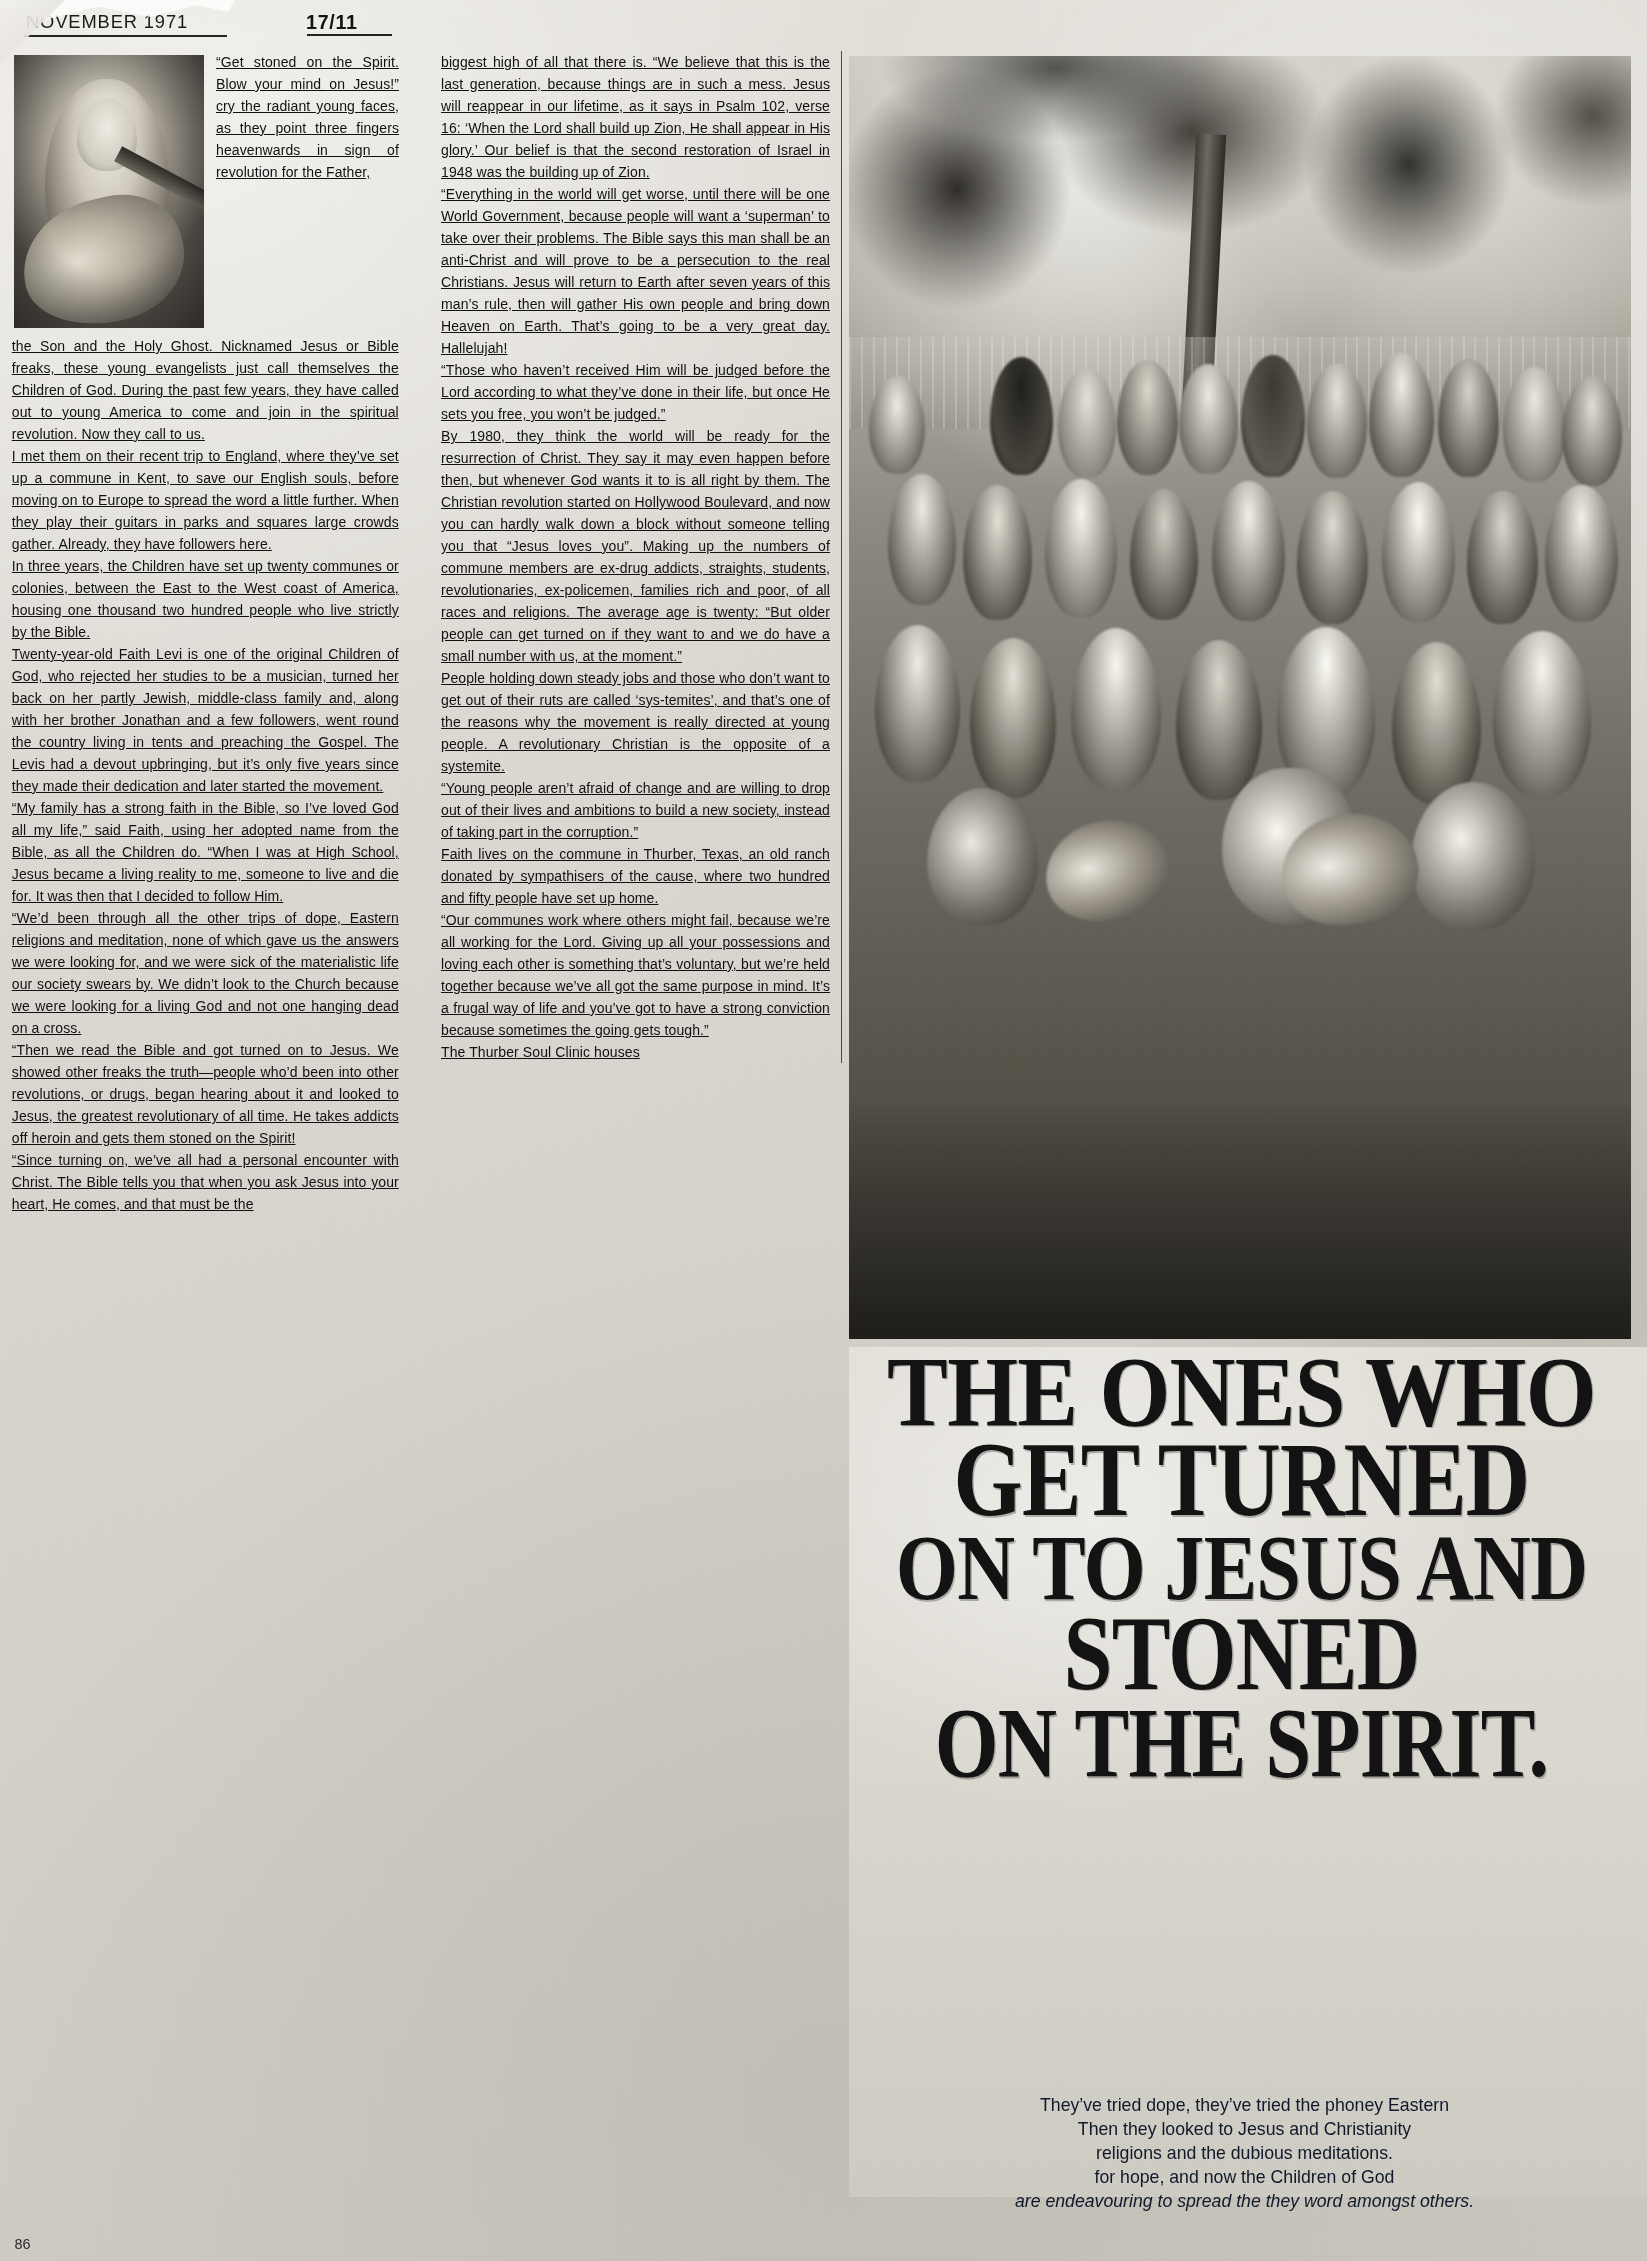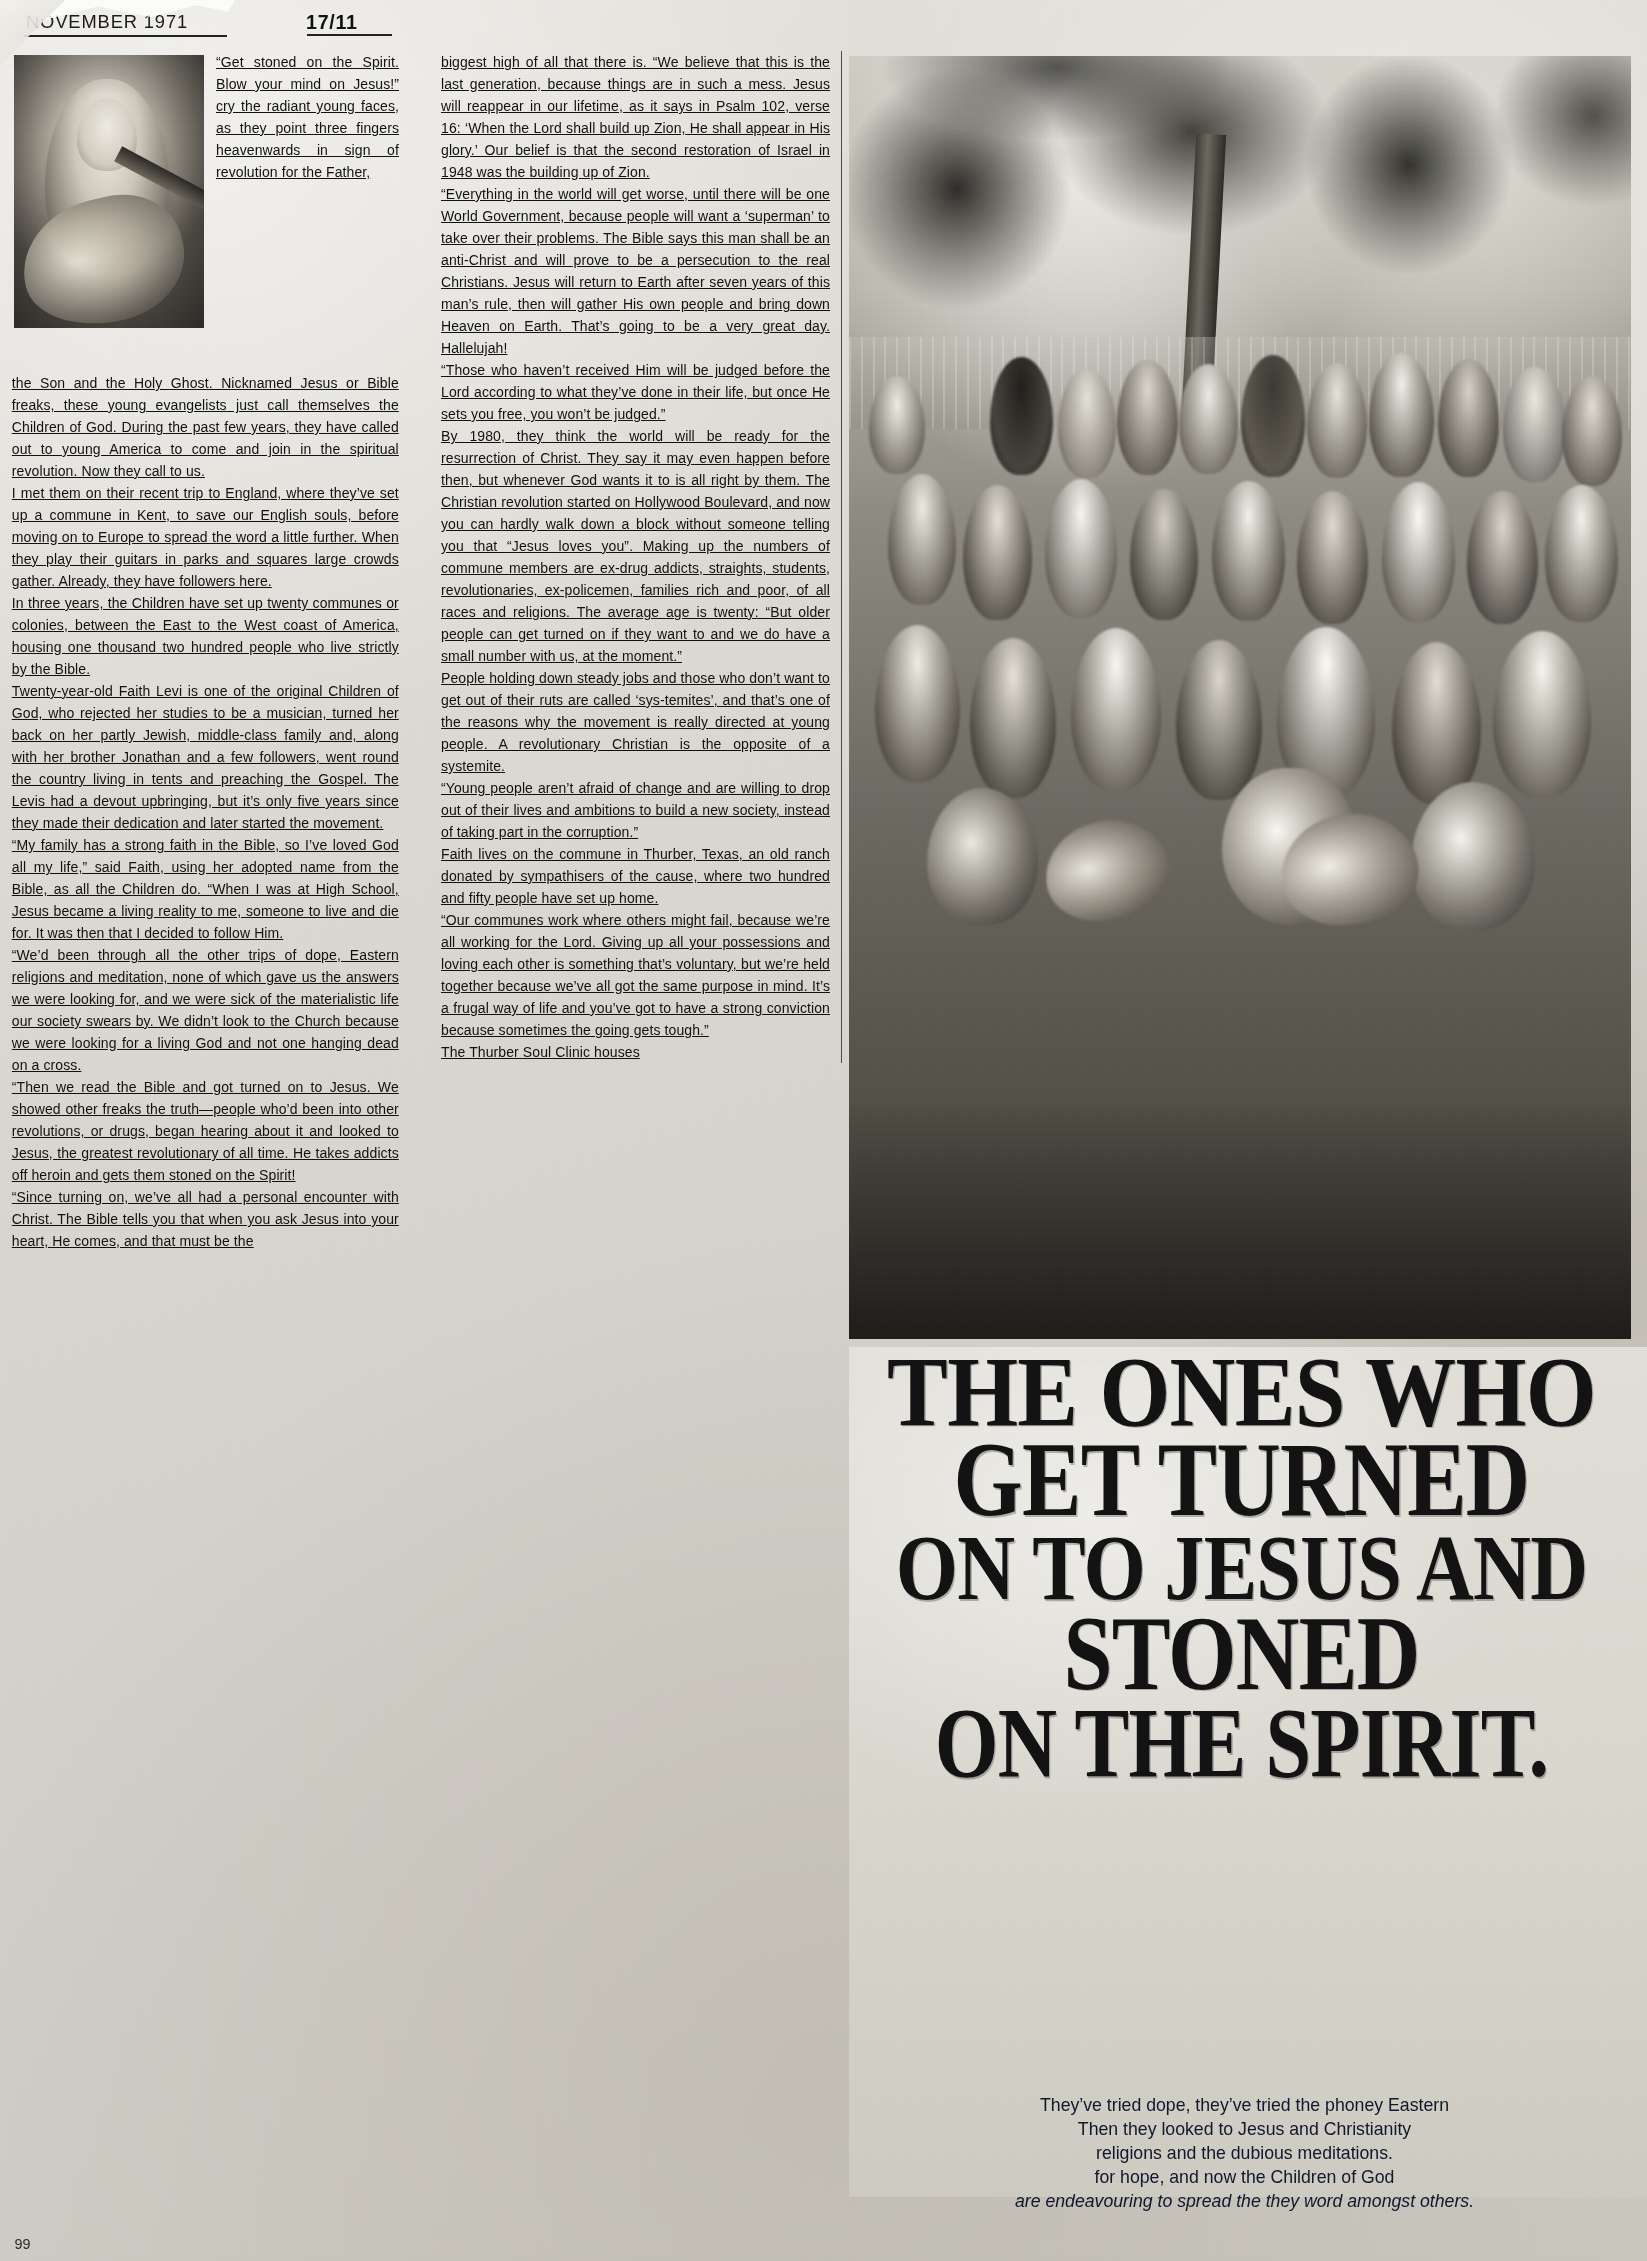--- a/index.html
+++ b/index.html
@@ -108,21 +108,20 @@
   }
   .col1 {
     left: 216px;
     top: 51px;
     width: 183px;
   }
   .col1-rest {
     left: 11.8px;
     top: 335px;
     width: 387px;
-    margin-top: 37px;
   }
   .col2 {
     left: 424px;
     top: 51px;
     width: 389px;
     border-right: 1.3px solid #4a4a4a;
     padding-right: 10.5px;
   }
 
   
@@ -406,19 +405,19 @@
   </div>
 
   <div class="standfirst">
     <div>They’ve tried dope, they’ve tried the phoney Eastern</div>
     <div>Then they looked to Jesus and Christianity</div>
     <div>religions and the dubious meditations.</div>
     <div>for hope, and now the Children of God</div>
     <div style="font-style:italic;">are endeavouring to spread the they word amongst others.</div>
   </div>
 
-  <div class="folio">99</div>
+  <div class="folio">86</div>
 
   <div class="torn-corner"></div>
   <div class="torn-corner2"></div>
   <div class="grain"></div>
 </div>
 
 
 </body></html>

